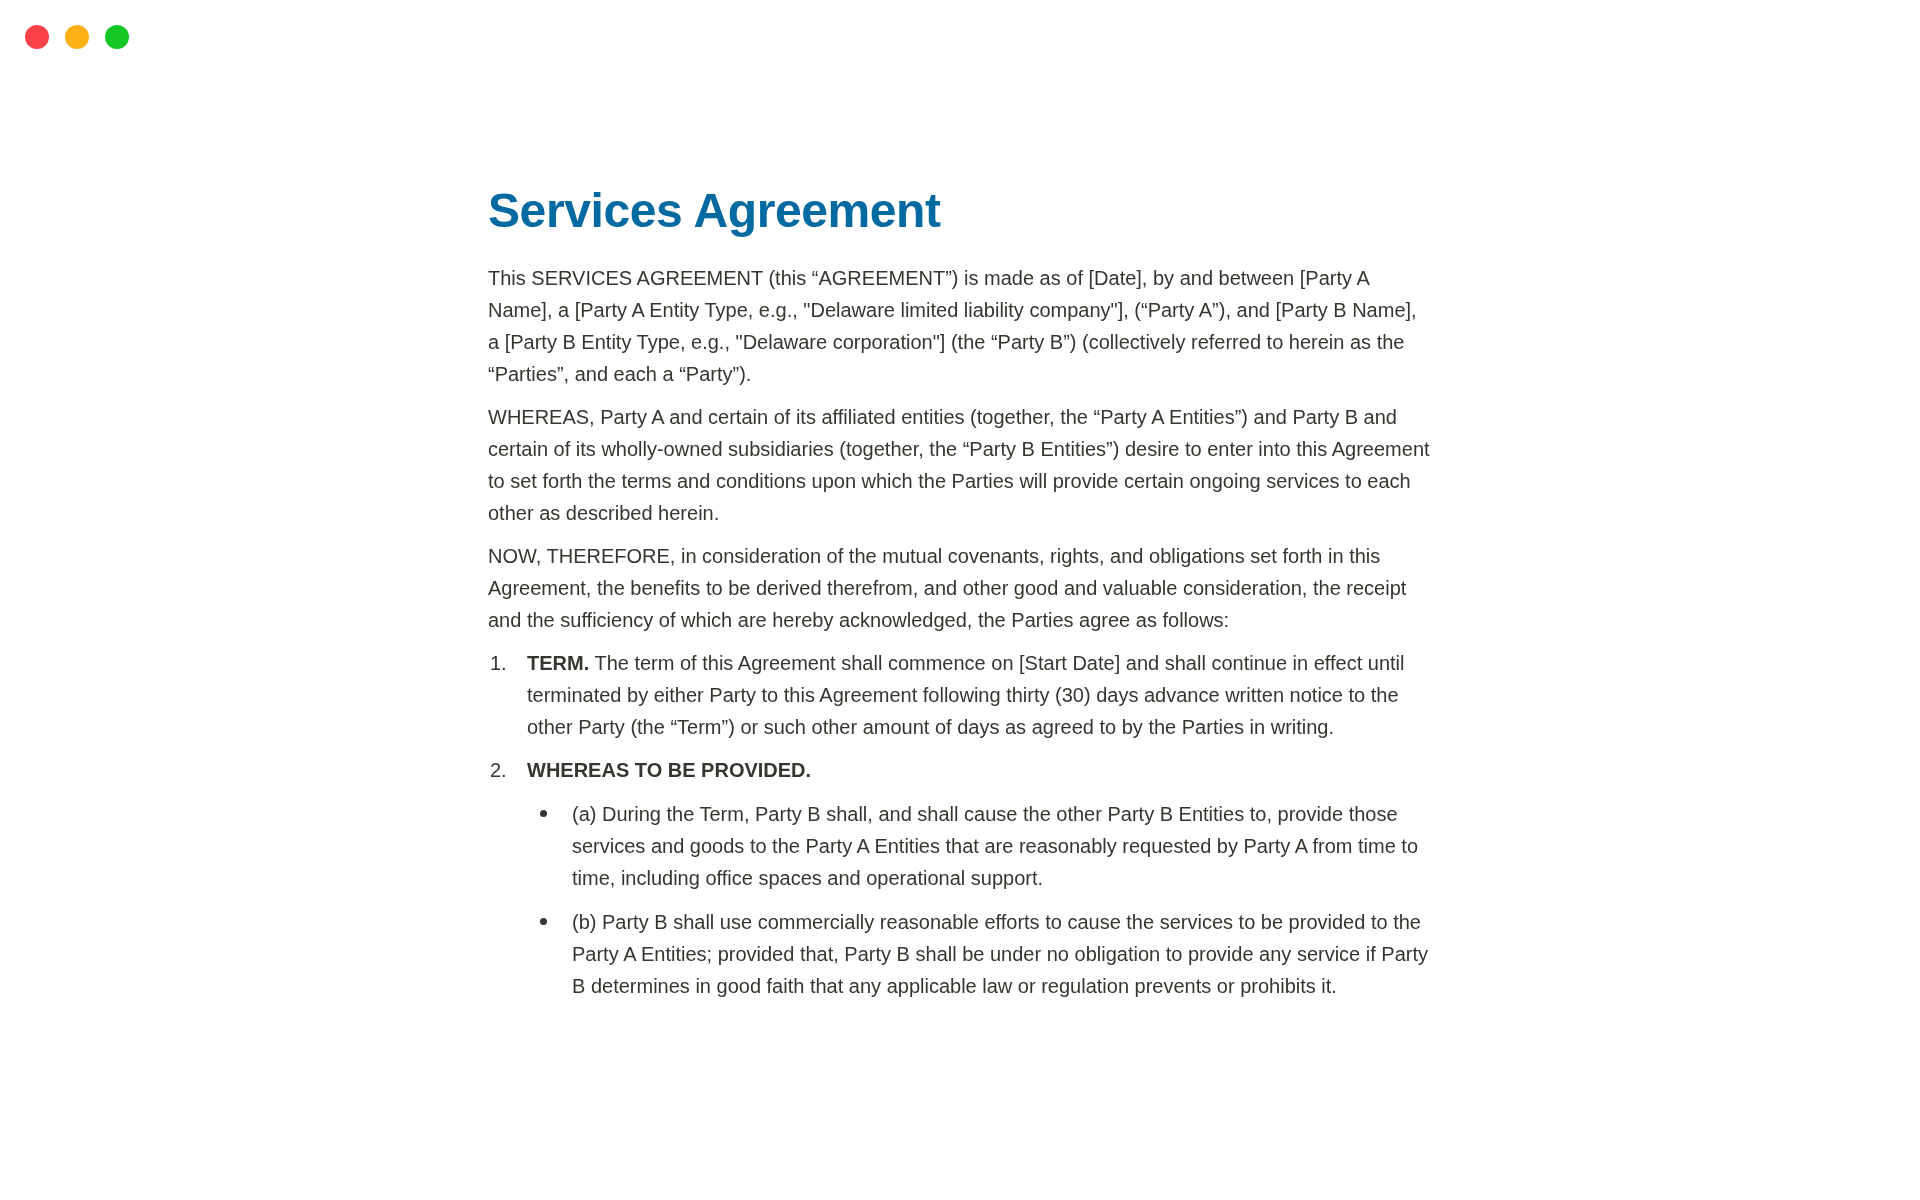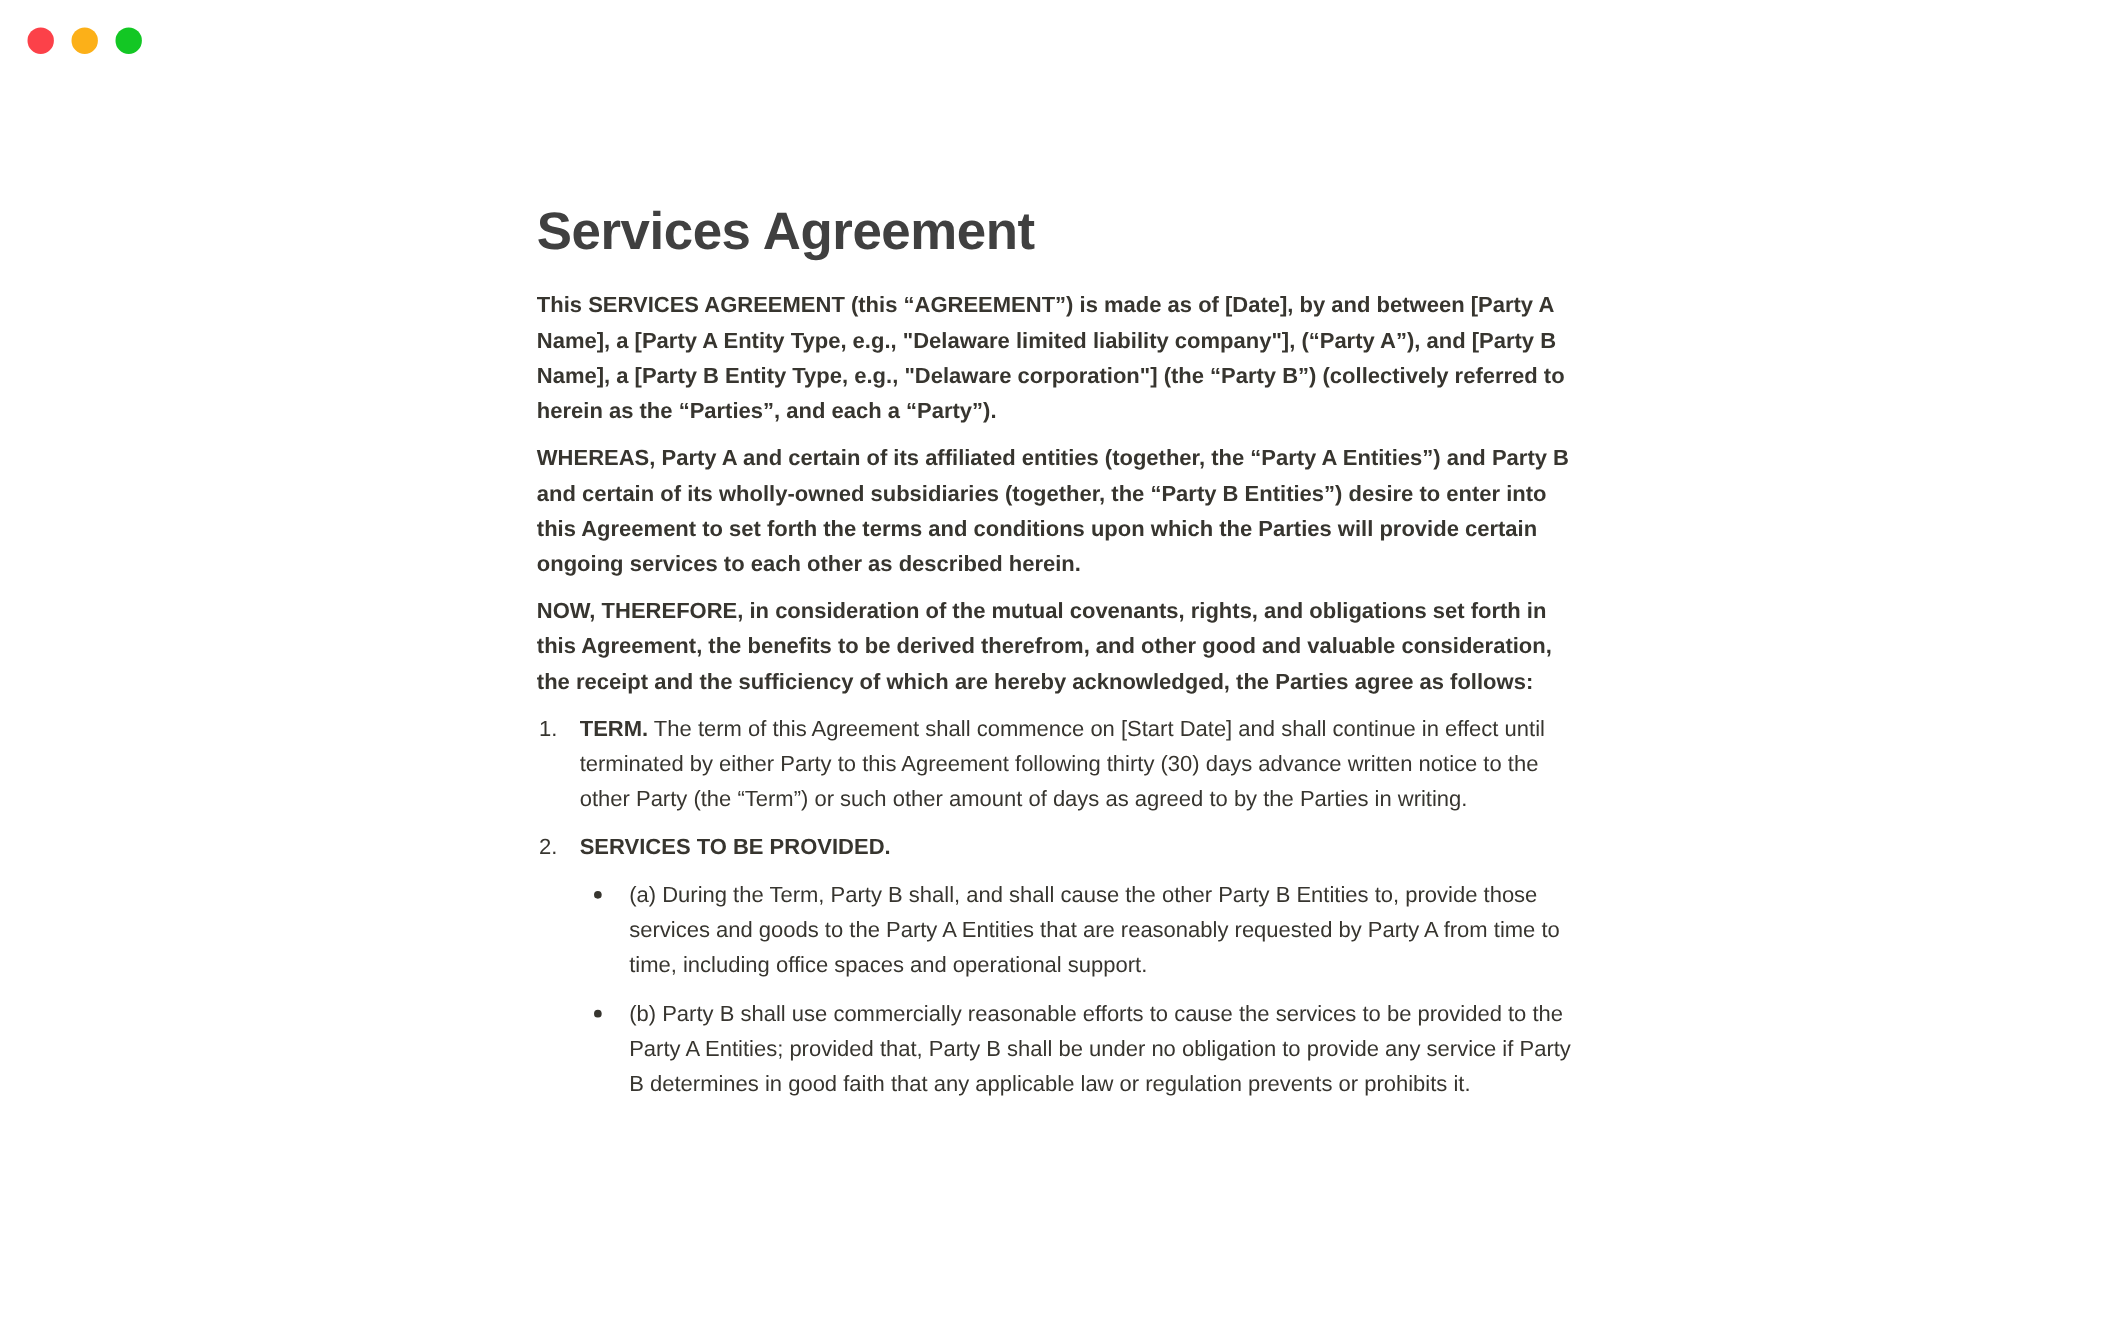--- a/index.html
+++ b/index.html
@@ -39,27 +39,26 @@
     font-size: 20px;
     line-height: 32px;
     color: #37352f;
   }
   h1.doc-title {
     font-size: 48px;
     line-height: 58px;
     font-weight: 700;
     letter-spacing: -0.4px;
     margin: 0 0 22px 0;
-    color: #404040;
+    color: #0369a1;
     cursor: text;
   }
   p.doc-paragraph {
     margin: 0 0 11px 0;
     cursor: text;
-    font-weight: bold;
   }
   ol.numbered-list {
     list-style: none;
     margin: 0;
     padding: 0;
   }
   ol.numbered-list > li {
     display: grid;
     grid-template-columns: 39px 1fr;
     margin: 0 0 11px 0;
@@ -124,21 +123,21 @@
       <span class="num-marker">1.</span>
       <div class="li-body">
         <span class="bold">TERM.</span>
         <span>The term of this Agreement shall commence on [Start Date] and shall continue in effect until terminated by either Party to this Agreement following thirty (30) days advance written notice to the other Party (the “Term”) or such other amount of days as agreed to by the Parties in writing.</span>
       </div>
     </li>
 
     <li>
       <span class="num-marker">2.</span>
       <div class="li-body">
-        <span class="bold">SERVICES TO BE PROVIDED.</span>
+        <span class="bold">WHEREAS TO BE PROVIDED.</span>
 
         <ul class="bullet-list">
           <li>
             <span class="bullet-marker"></span>
             <div class="li-body">(a) During the Term, Party B shall, and shall cause the other Party B Entities to, provide those services and goods to the Party A Entities that are reasonably requested by Party A from time to time, including office spaces and operational support.</div>
           </li>
           <li>
             <span class="bullet-marker"></span>
             <div class="li-body">(b) Party B shall use commercially reasonable efforts to cause the services to be provided to the Party A Entities; provided that, Party B shall be under no obligation to provide any service if Party B determines in good faith that any applicable law or regulation prevents or prohibits it.</div>
           </li>

